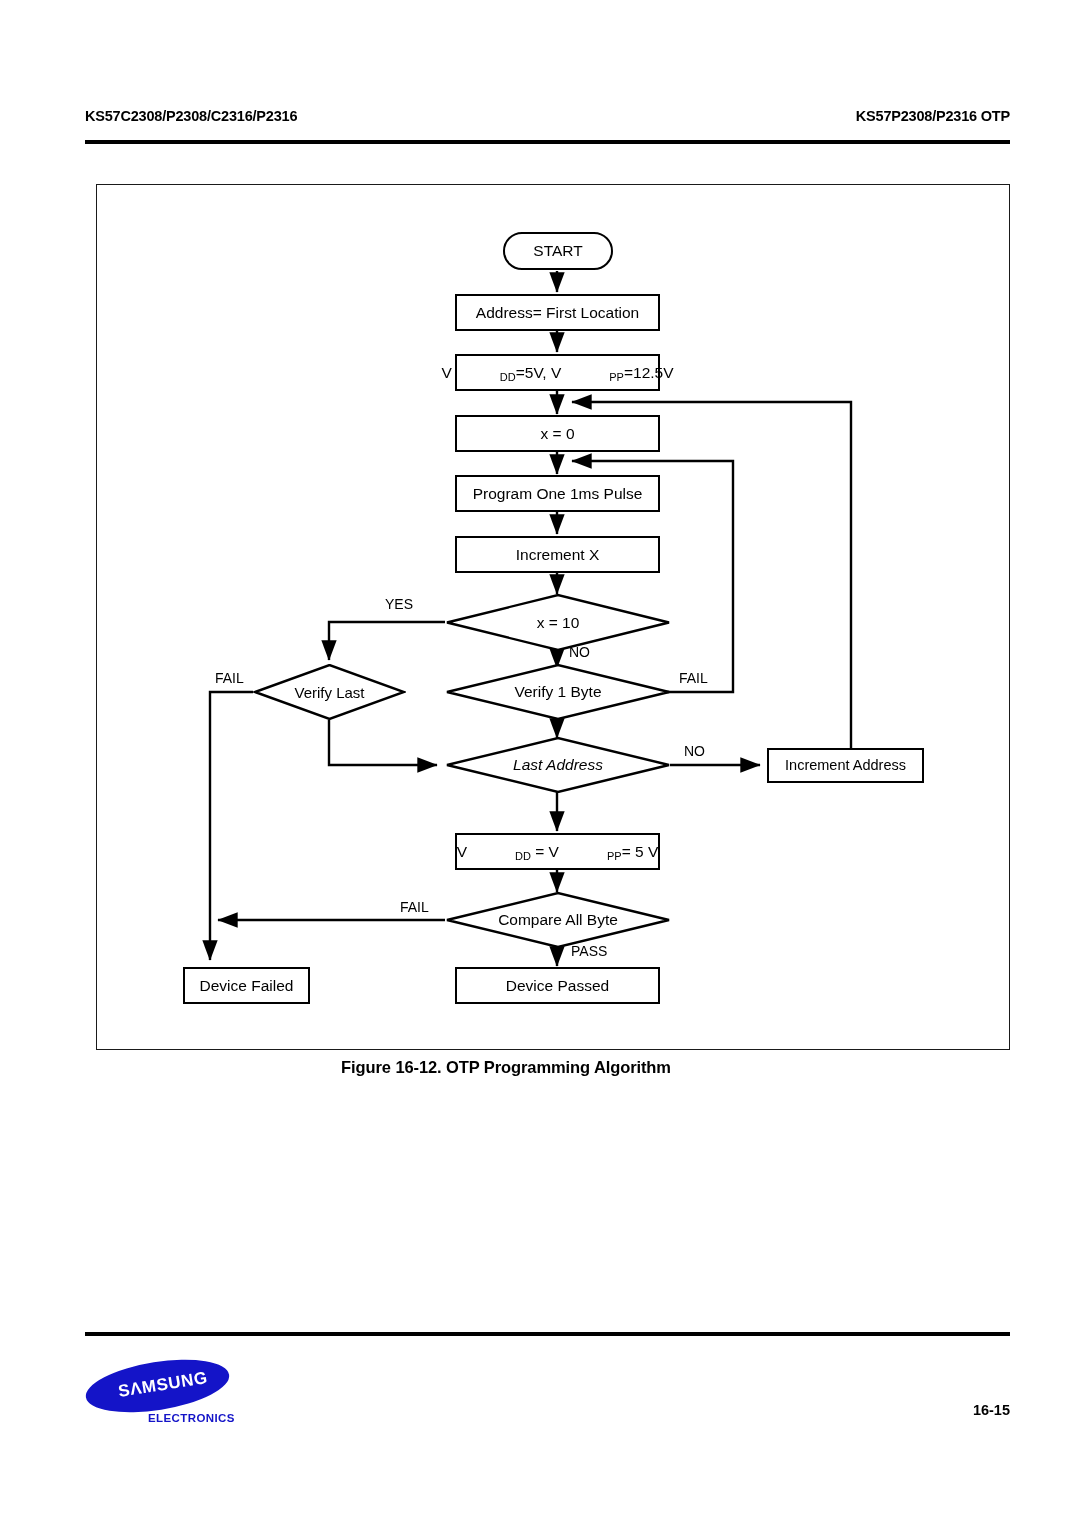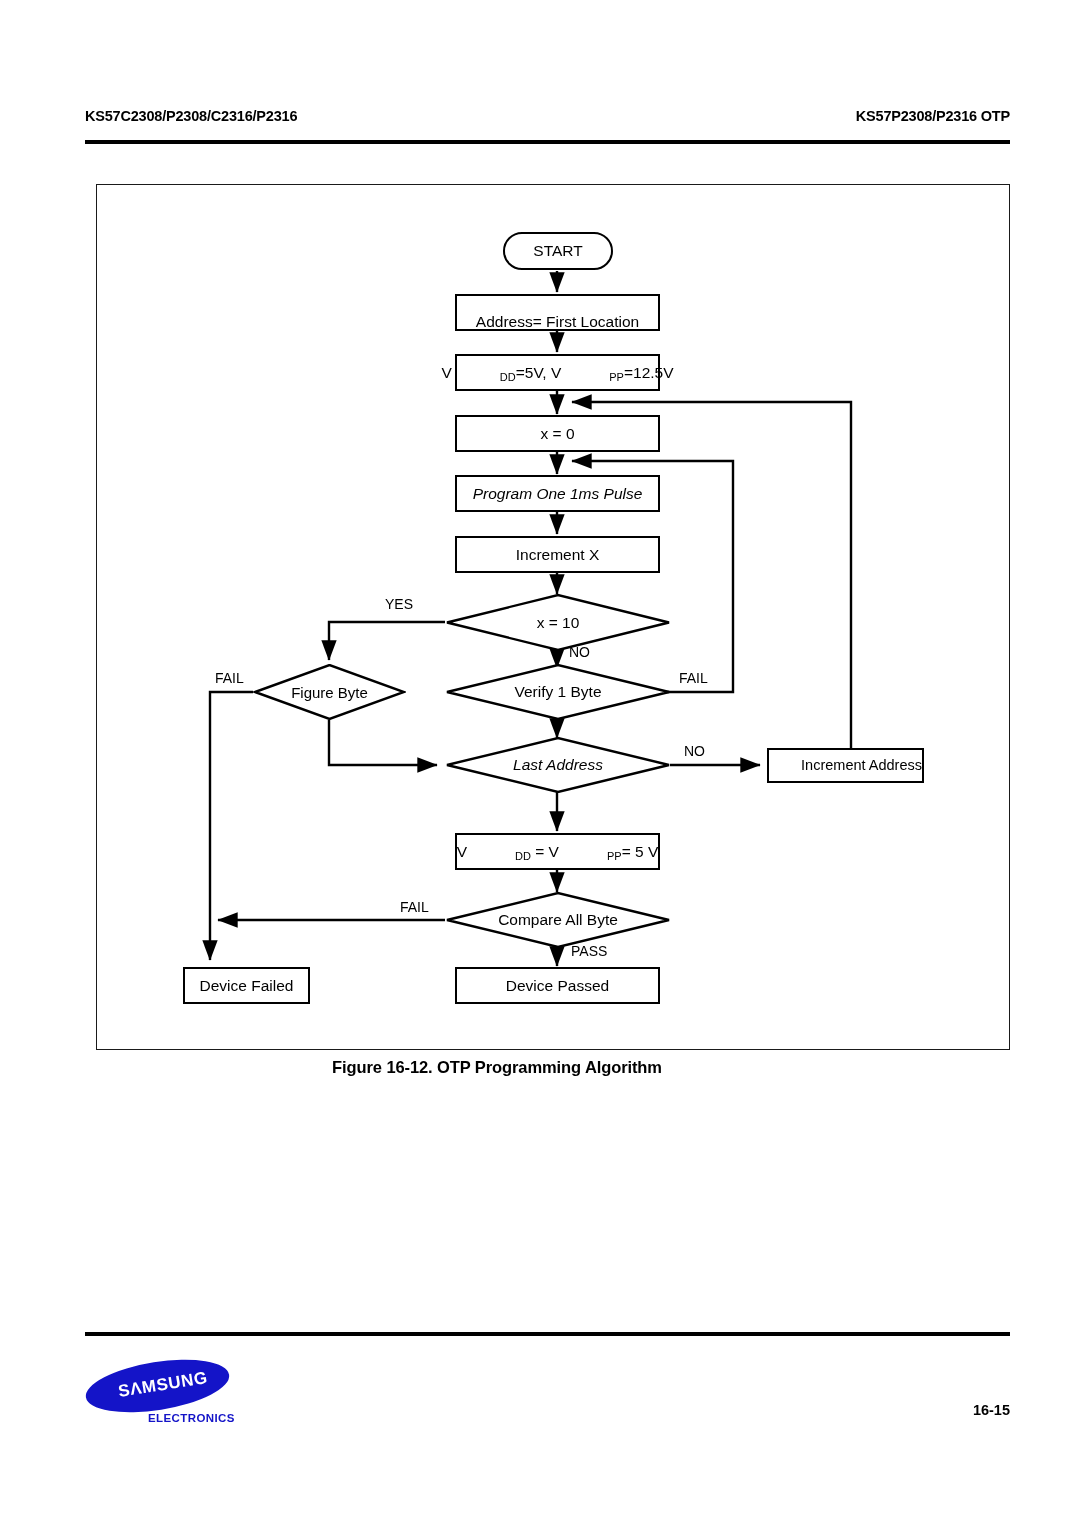--- a/index.html
+++ b/index.html
@@ -105,21 +105,21 @@
   .edge-label {
     position: absolute;
     font-size: 14px;
     line-height: 1;
     white-space: nowrap;
   }
 
   
   #figure-caption {
     position: absolute;
-    left: 4px;
+    left: 13px;
     top: 1058px;
     width: 986px;
     text-align: center;
     font-size: 16.5px;
     font-weight: bold;
     letter-spacing: -0.1px;
   }
 
   
   #page-footer {
@@ -238,33 +238,33 @@
 
     <line x1="557" y1="948" x2="557" y2="966" marker-end="url(#arr)"></line>
   </g>
 </svg>
 </div>
 
 <div class="node term" style="left:503px; top:232px; width:110px; height:38px;">
   <span>START</span>
 </div>
 
-<div class="node proc" style="left:455px; top:294px; width:205px; height:37px;align-items:flex-end;">
+<div class="node proc" style="left:455px; top:294px; width:205px; height:37px;">
   <span>Address= First Location</span>
 </div>
 
 <div class="node proc" style="left:455px; top:354px; width:205px; height:37px;">
   <span><span>V</span><sub>DD</sub><span>=5V, V</span><sub>PP</sub><span>=12.5V</span></span>
 </div>
 
 <div class="node proc" style="left:455px; top:415px; width:205px; height:37px;">
   <span>x = 0</span>
 </div>
 
-<div class="node proc" style="left:455px; top:475px; width:205px; height:37px;font-style:italic;">
+<div class="node proc" style="left:455px; top:475px; width:205px; height:37px;">
   <span>Program One 1ms Pulse</span>
 </div>
 
 <div class="node proc" style="left:455px; top:536px; width:205px; height:37px;">
   <span>Increment X</span>
 </div>
 
 <div id="dec-x10-shape" style="position:absolute; left:445px; top:594px; width:226px; height:57px;">
   <svg width="226" height="57" viewBox="0 0 226 57">
     <polygon points="113,1 224,28.5 113,56 2,28.5" fill="#fff" stroke="#000" stroke-width="2.4"></polygon>
@@ -273,42 +273,42 @@
 <div class="node dec" style="left:445px; top:594px; width:226px; height:57px;">
   <span>x = 10</span>
 </div>
 
 <div id="dec-verify-byte-shape" style="position:absolute; left:253px; top:664px; width:153px; height:56px;">
   <svg width="153" height="56" viewBox="0 0 153 56">
     <polygon points="76.5,1 151,28 76.5,55 2,28" fill="#fff" stroke="#000" stroke-width="2.4"></polygon>
   </svg>
 </div>
 <div class="node dec" style="left:253px; top:664px; width:153px; height:56px; font-size:15px;">
-  <span>Figure Byte</span>
+  <span>Verify Last</span>
 </div>
 
 <div id="dec-verify-1-byte-shape" style="position:absolute; left:445px; top:664px; width:226px; height:56px;">
   <svg width="226" height="56" viewBox="0 0 226 56">
     <polygon points="113,1 224,28 113,55 2,28" fill="#fff" stroke="#000" stroke-width="2.4"></polygon>
   </svg>
 </div>
 <div class="node dec" style="left:445px; top:664px; width:226px; height:56px;">
   <span>Verify 1 Byte</span>
 </div>
 
 <div id="dec-last-address-shape" style="position:absolute; left:445px; top:737px; width:226px; height:56px;">
   <svg width="226" height="56" viewBox="0 0 226 56">
     <polygon points="113,1 224,28 113,55 2,28" fill="#fff" stroke="#000" stroke-width="2.4"></polygon>
   </svg>
 </div>
 <div class="node dec" style="left:445px; top:737px; width:226px; height:56px;font-style:italic;">
   <span>Last Address</span>
 </div>
 
-<div class="node proc" style="left:767px; top:748px; width:157px; height:35px; font-size:14.5px;justify-content:flex-end;">
+<div class="node proc" style="left:767px; top:748px; width:157px; height:35px; font-size:14.5px;">
   <span>Increment Address</span>
 </div>
 
 <div class="node proc" style="left:455px; top:833px; width:205px; height:37px;">
   <span><span>V</span><sub>DD</sub><span> = V</span><sub>PP</sub><span>= 5 V</span></span>
 </div>
 
 <div id="dec-compare-shape" style="position:absolute; left:445px; top:892px; width:226px; height:56px;">
   <svg width="226" height="56" viewBox="0 0 226 56">
     <polygon points="113,1 224,28 113,55 2,28" fill="#fff" stroke="#000" stroke-width="2.4"></polygon>

